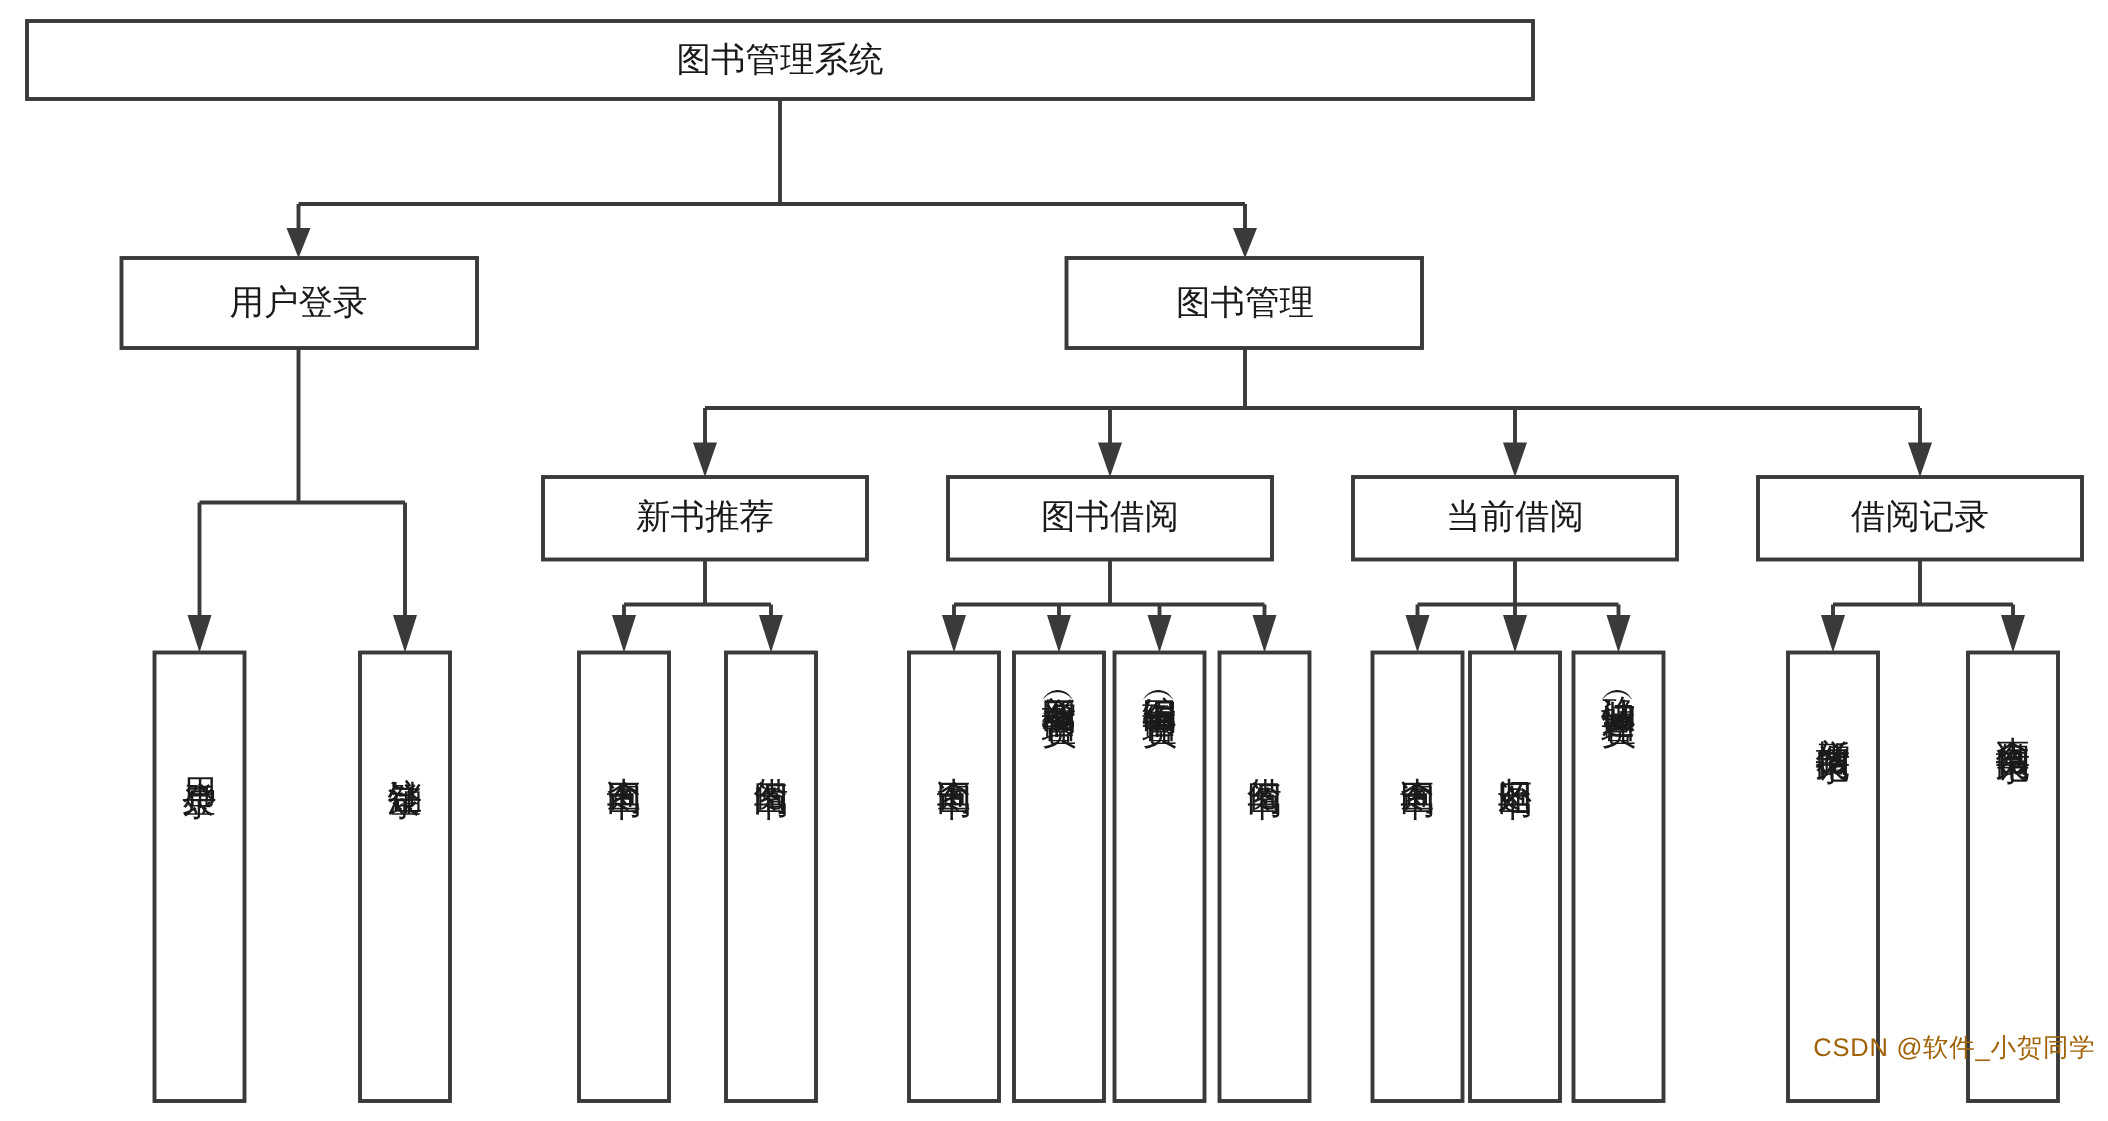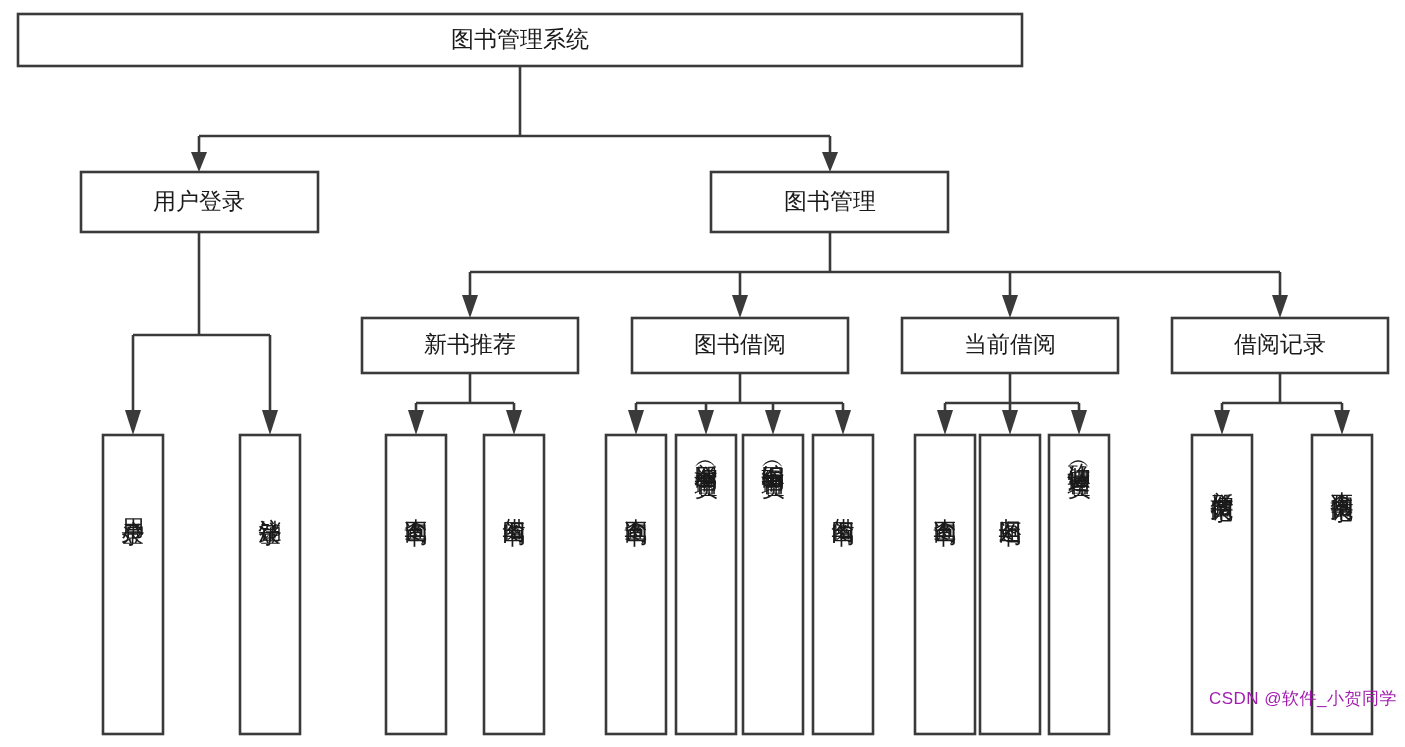--- a/index.html
+++ b/index.html
@@ -69,21 +69,21 @@
     letter-spacing: 2px;
     color: #1a1a1a;
     white-space: nowrap;
   }
   .watermark {
     position: absolute;
     right: 8px;
     bottom: 6px;
     font-family: "Liberation Sans", "DejaVu Sans", sans-serif;
     font-size: 17px;
-    color: #a21caf;
+    color: #a16207;
     letter-spacing: 0.5px;
     white-space: nowrap;
   }
 </style>
 </head>
 <body>
 
 <div id="diagram-root">
 
   <svg id="diagram-svg" viewBox="0 0 1405 747">

